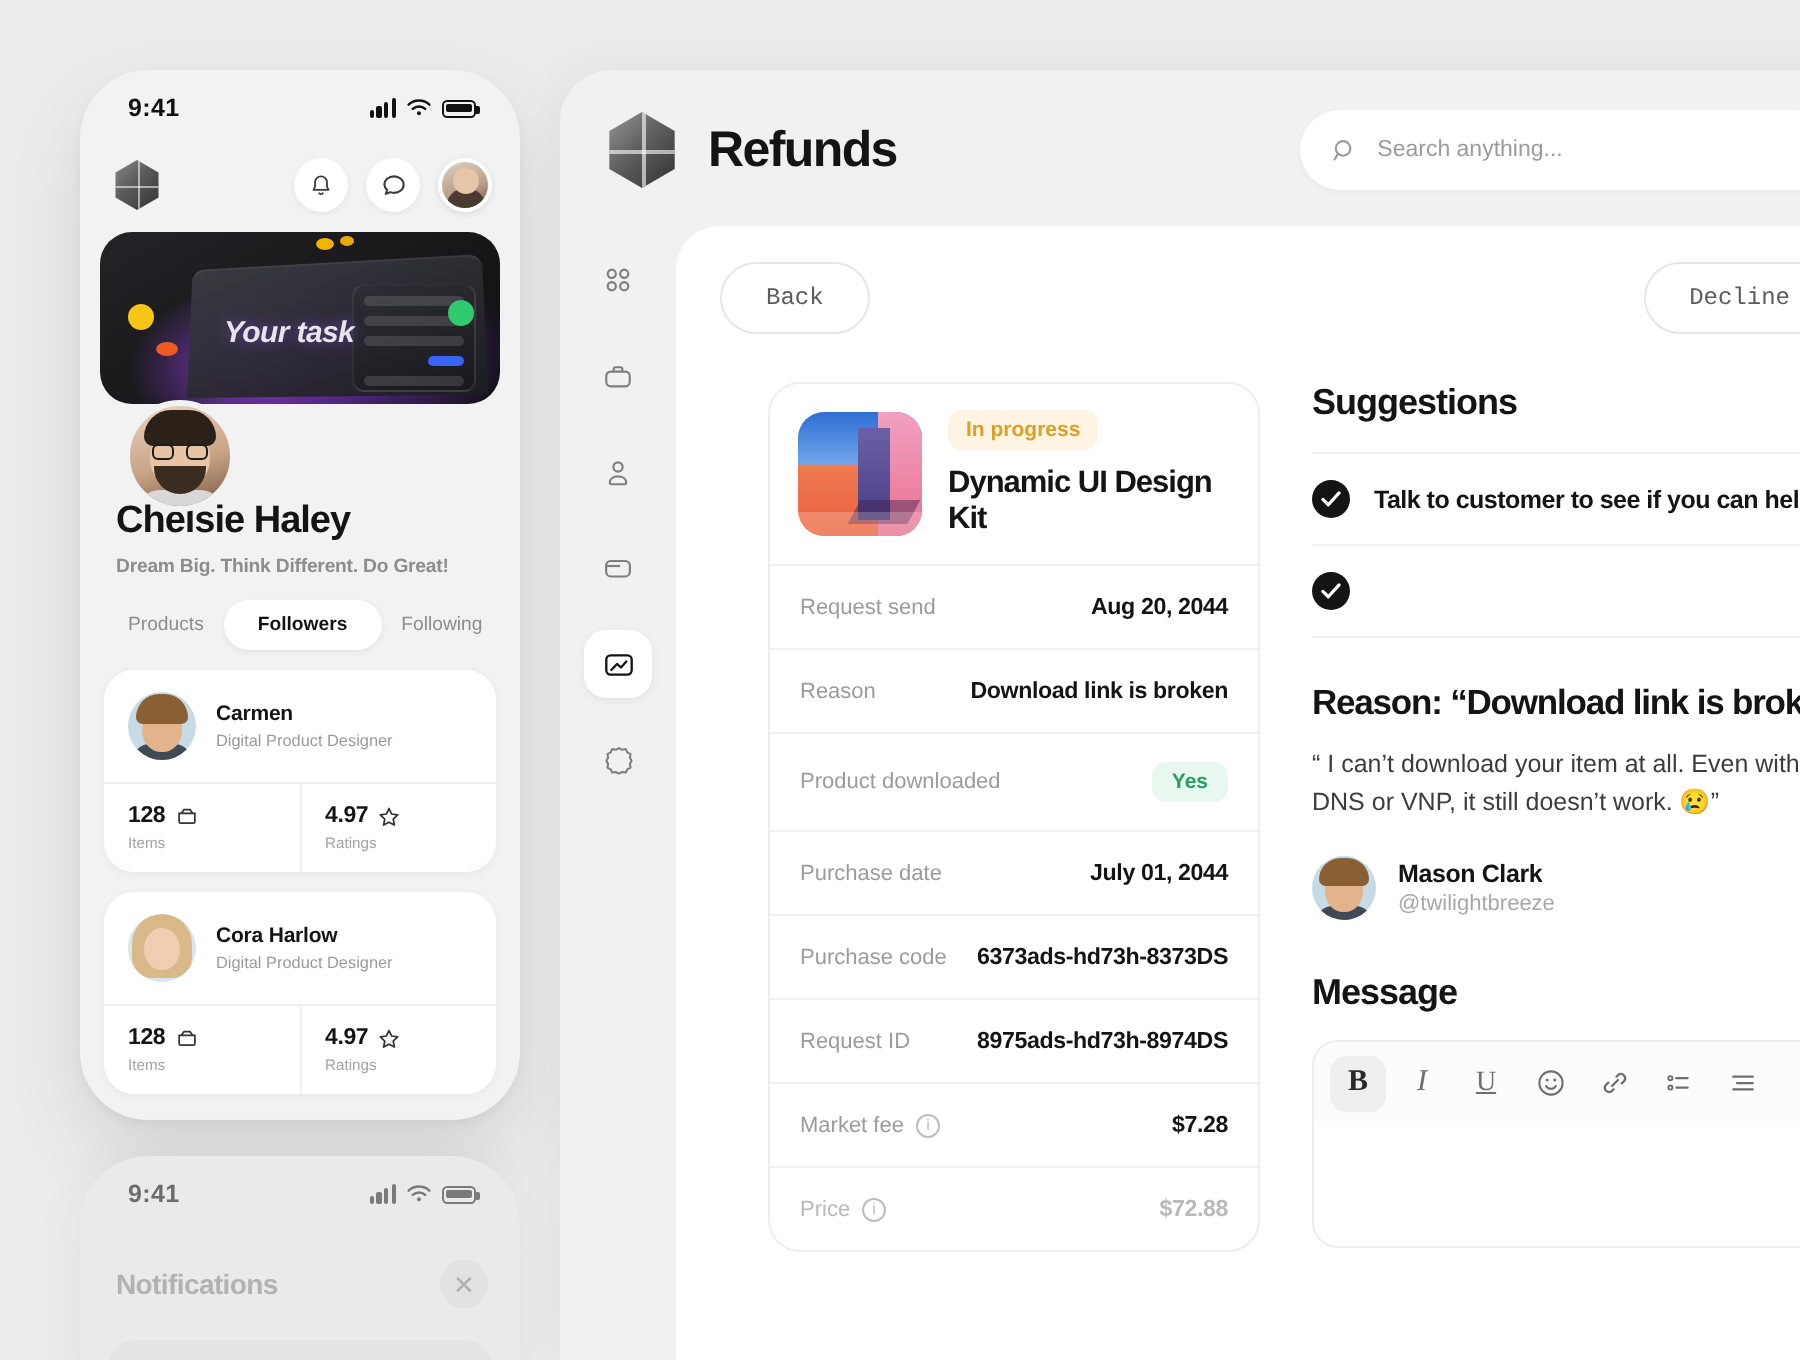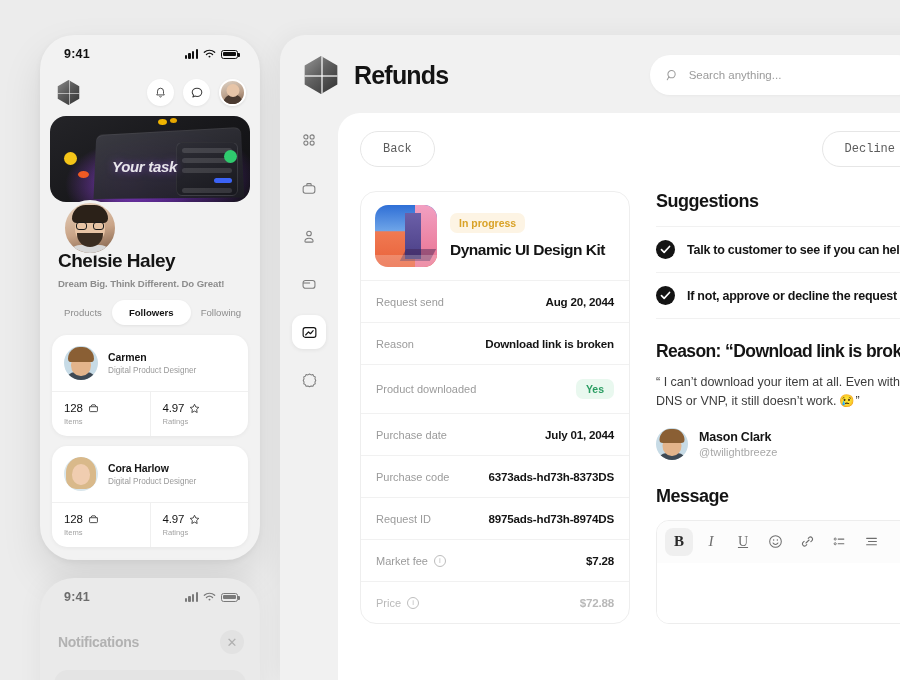--- a/index.html
+++ b/index.html
@@ -142,21 +142,21 @@
   .fc-av.f1 .h { position:absolute; left:50%; top:0; transform:translateX(-50%);
     width:30px; height:32px; border-radius:15px 15px 10px 10px; background:#d9b98a; }
   .fc-av.f1 .f { position:absolute; left:50%; top:7px; transform:translateX(-50%);
     width:18px; height:21px; border-radius:50% 50% 48% 48%; background:#f0cdb0; z-index:2; }
   .fc-name { font-size: 10.5px; font-weight: bold; color: #141414; letter-spacing: -.1px; }
   .fc-role { font-size: 8.2px; color: #9a9a9a; margin-top: 3px; }
   .fcard-bot { display: flex; border-top: 1px solid #f0f0f0; }
   .fstat { flex: 1; padding: 10px 12px; }
   .fstat + .fstat { border-left: 1px solid #f0f0f0; }
   .fstat-v { display: flex; align-items: center; gap: 5px; font-size: 11.5px;
-    font-weight: normal; color: #141414; letter-spacing: -.2px; }
+    font-weight: bold; color: #141414; letter-spacing: -.2px; }
   .fstat-l { font-size: 7.6px; color: #a3a3a3; margin-top: 3px; }
 
   
   .phone2 {
     position: absolute; left: 40px; top: 578px; width: 220px; height: 130px;
     background: #eaeaea; border-radius: 34px 34px 0 0;
     box-shadow: 0 -2px 26px rgba(0,0,0,.05);
     overflow: hidden;
   }
   .phone2 .statusbar .st-time { color: #6c6c6c; }
@@ -212,21 +212,21 @@
   .btn-back, .btn-decline {
     border: 1.2px solid #e6e6e6; background: #fff; border-radius: 20px;
     padding: 10px 22px; font-size: 12px; color: #5c5c5c;
     font-family: Liberation Mono, monospace;
   }
   .btn-decline { margin-left: auto; }
 
   .cols { display: flex; gap: 26px; padding: 24px 0 0 22px; }
 
   .left-col { width: 270px; flex: 0 0 auto; }
-  .detail-card { border: 1px solid #eee; border-radius: 16px; overflow: hidden; background: #fff; }
+  .detail-card { border: 1px solid #eee; border-radius: 16px; overflow: hidden; background: #fff; margin-left: 24px; }
   .prod { display: flex; align-items: center; gap: 13px; padding: 13px 14px; }
   .prod-thumb {
     width: 62px; height: 62px; border-radius: 13px; flex: 0 0 auto; overflow: hidden;
     background: linear-gradient(180deg,#2f6fd6 0%,#6fa5e8 42%,#f07a52 43%,#e9613a 100%);
     position: relative;
   }
   .prod-thumb .pink { position:absolute; right:0; top:0; width:22px; height:62px;
     background: linear-gradient(180deg,#f2a0c2,#e8718f); }
   .prod-thumb .tower { position:absolute; right:16px; top:8px; width:16px; height:46px;
     background: linear-gradient(180deg,#6b5fa8,#4b3f86); }
@@ -592,21 +592,20 @@
                     </svg>
                 </span>
                 <span class="sugg-txt">Talk to customer to see if you can help</span>
               </div>
               <div class="sugg-row">
                 <span class="check">
                   <svg width="11" height="9" viewBox="0 0 12 10">
                       <path d="M1.5 5.2l3 3L10.5 1.6" stroke="#fff" stroke-width="1.8" fill="none" stroke-linecap="round" stroke-linejoin="round"></path>
                     </svg>
                 </span>
-                <span class="sugg-txt">If not, approve or decline the request</span>
               </div>
             </div>
 
             <div class="reason-h">Reason: “Download link is broken”</div>
             <div class="quote">
               <div>“ I can’t download your item at all. Even with</div>
               <div>DNS or VNP, it still doesn’t work. 😢”</div>
             </div>
 
             <div class="author">

